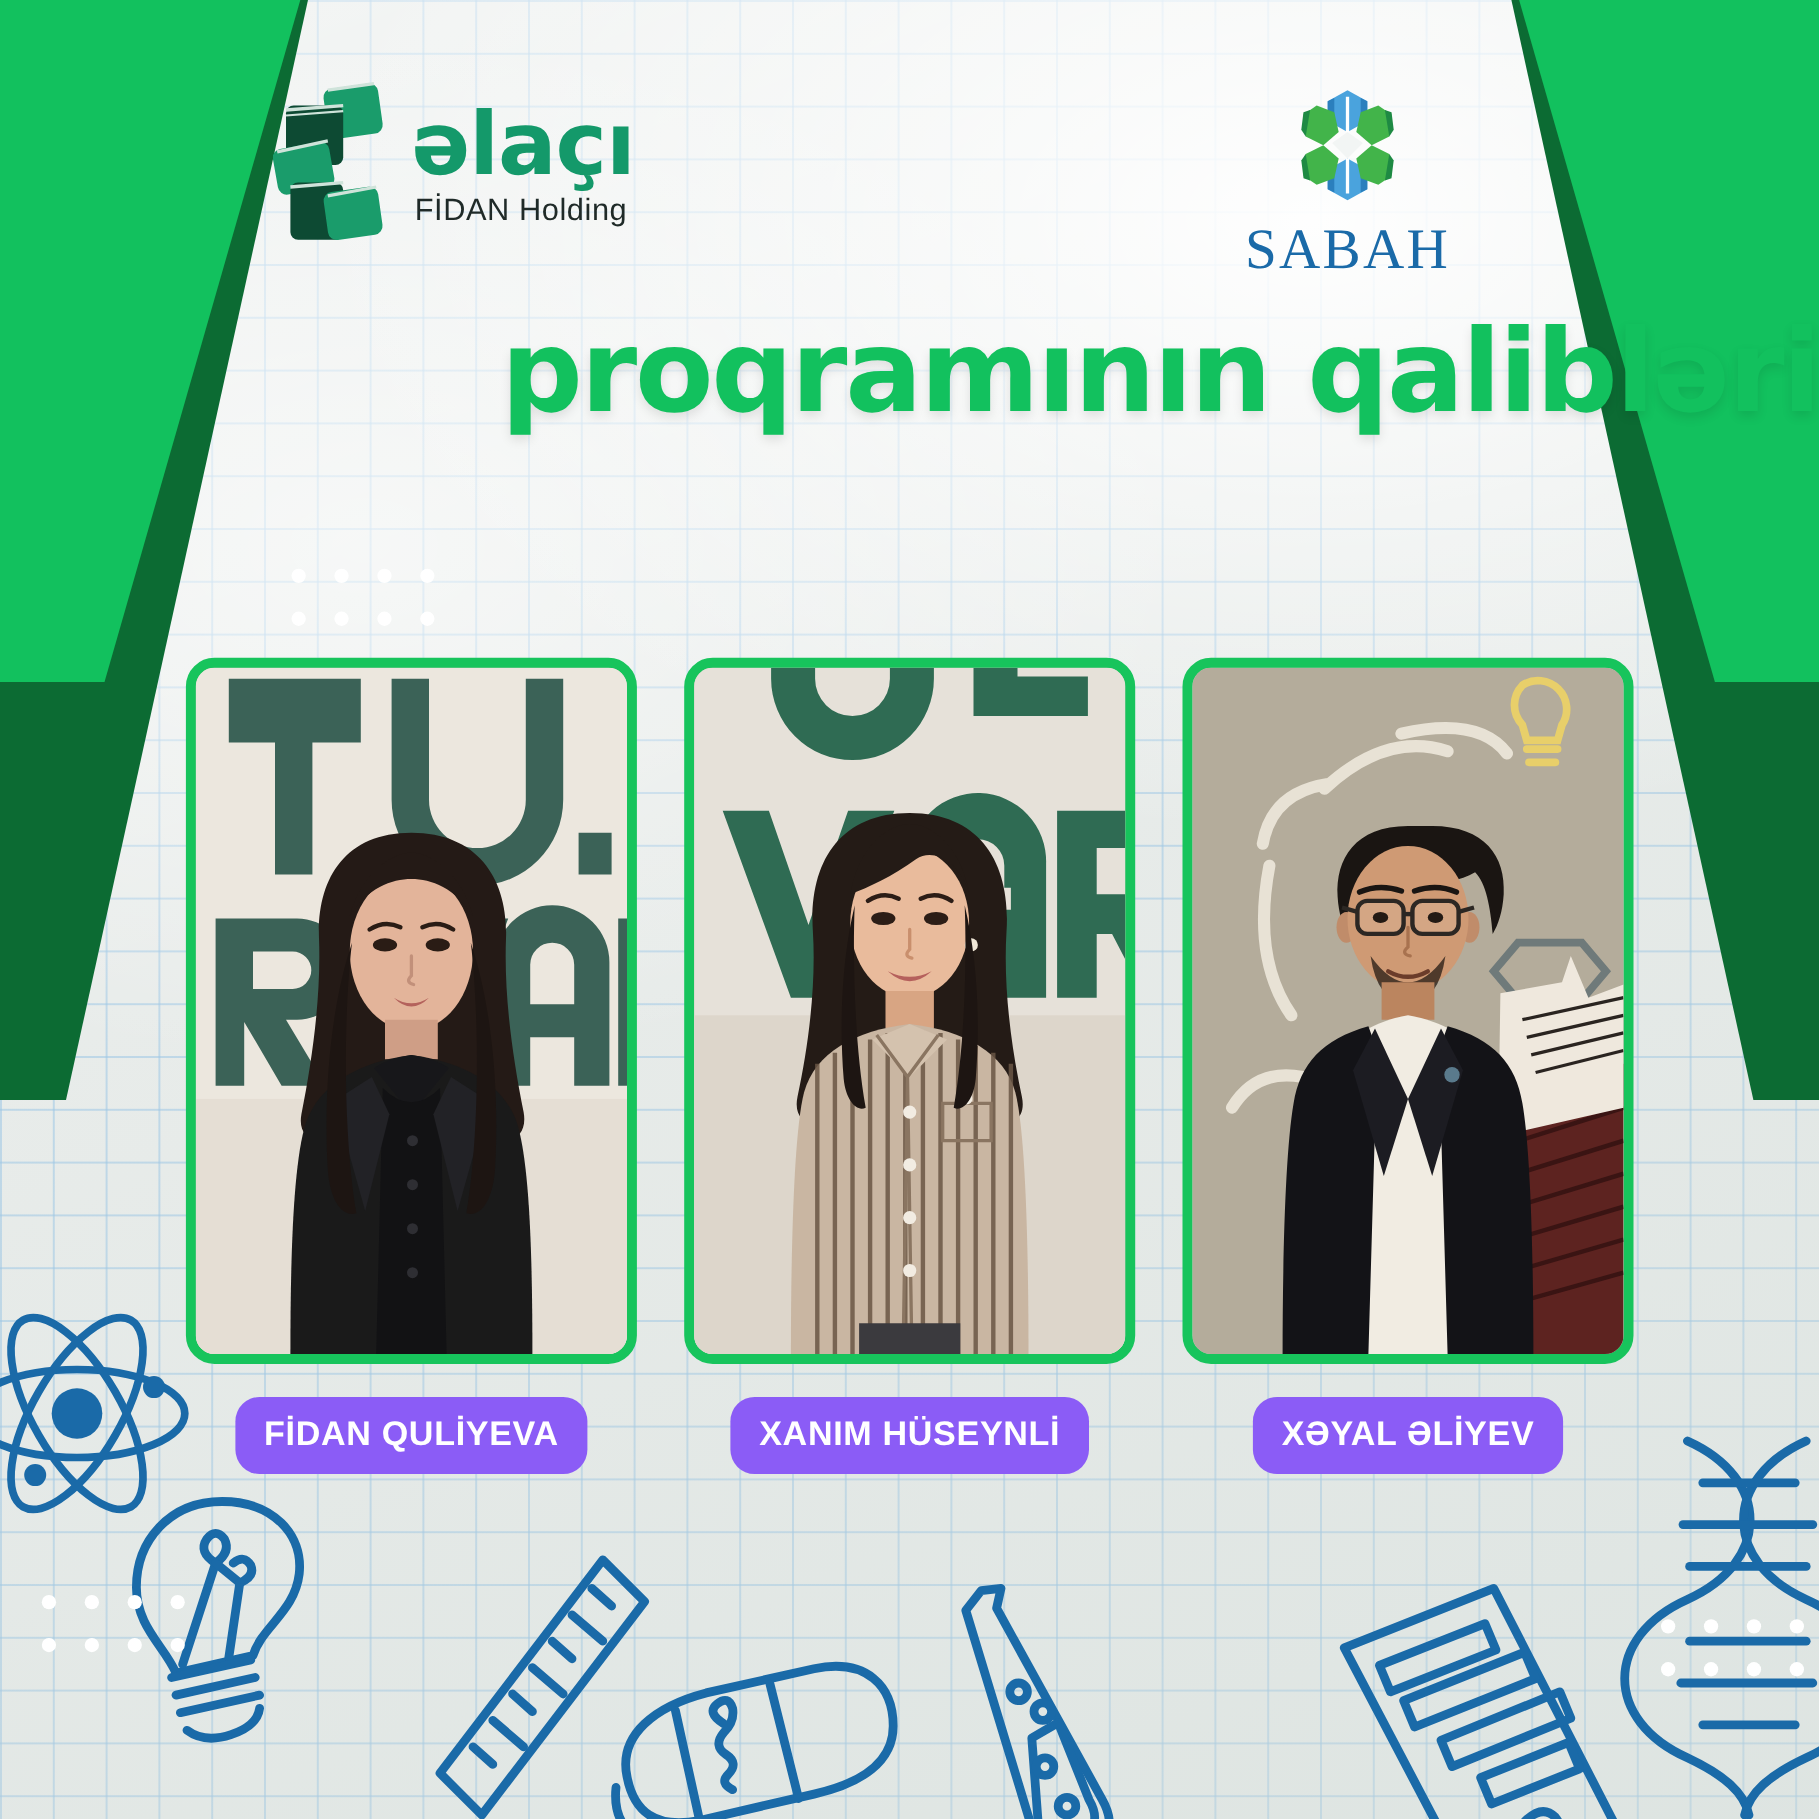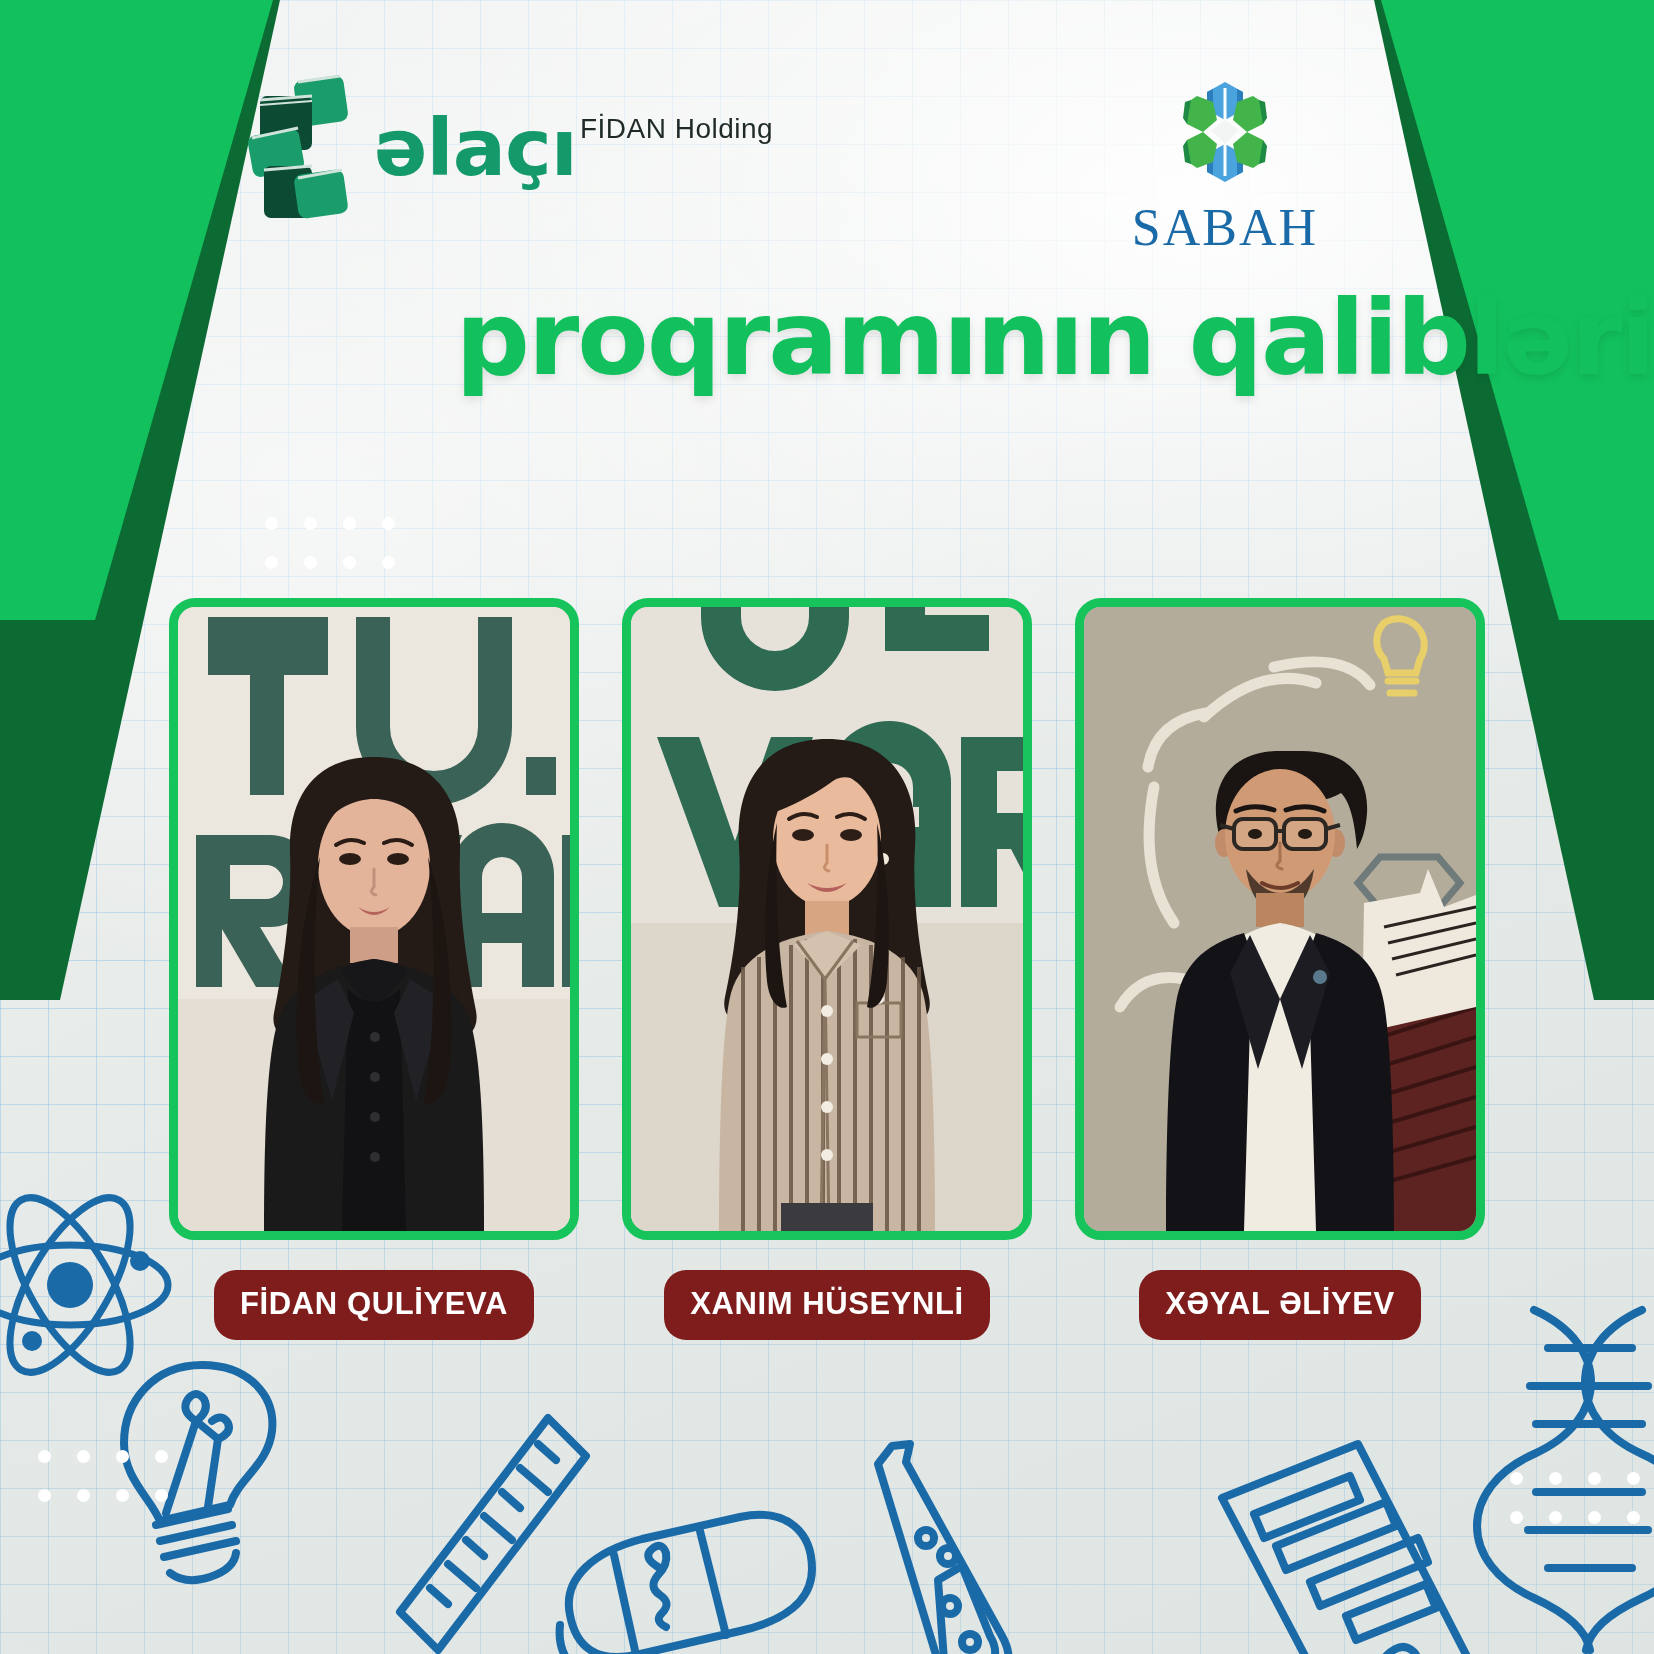--- a/index.html
+++ b/index.html
@@ -41,21 +41,21 @@
   .wedge svg { display: block; }
 
   
   .header { position: absolute; top: 0; left: 0; right: 0; height: 280px; }
 
   .elaci-logo {
     position: absolute; left: 248px; top: 72px;
     display: flex; align-items: center; gap: 24px;
   }
   .elaci-mark { width: 102px; height: 152px; }
-  .elaci-words { display: flex; flex-direction: row; line-height: 1; }
+  .elaci-words { display: flex; flex-direction: column; line-height: 1; }
   .elaci-word {
     font-size: 79px; font-weight: 700; color: #14996a;
     letter-spacing: -1px; font-family: "DejaVu Sans", sans-serif;
   }
   .elaci-sub {
     font-size: 28px; font-weight: 400; color: #1f2a28;
     letter-spacing: 0.5px; margin-top: 6px; padding-left: 3px;
   }
 
   .sabah-logo {
@@ -104,21 +104,21 @@
     border: 9px solid #17c45c;
     border-radius: 26px;
     overflow: hidden;
     position: relative;
     background: #cdc9bf;
   }
   .photo-frame svg { display: block; width: 100%; height: 100%; }
 
   .name-badge {
     margin: 30px auto 0;
-    background: #7f1d1d;
+    background: #8b5cf6;
     border-radius: 22px;
     color: #ffffff;
     font-weight: 700;
     font-size: 31px;
     letter-spacing: 0.6px;
     text-align: center;
     padding: 16px 26px 18px;
     width: fit-content;
     max-width: 410px;
     white-space: nowrap;

